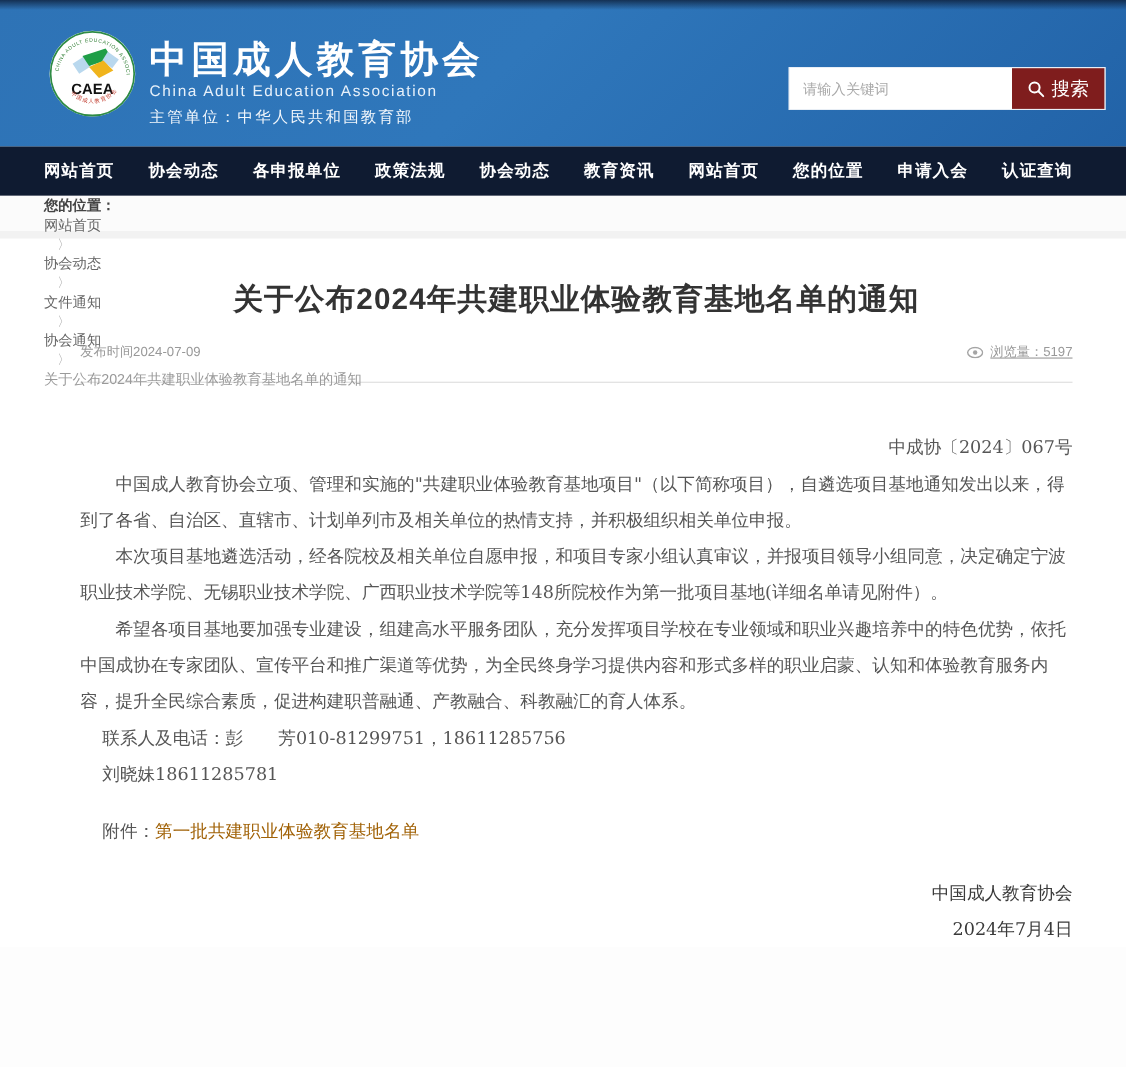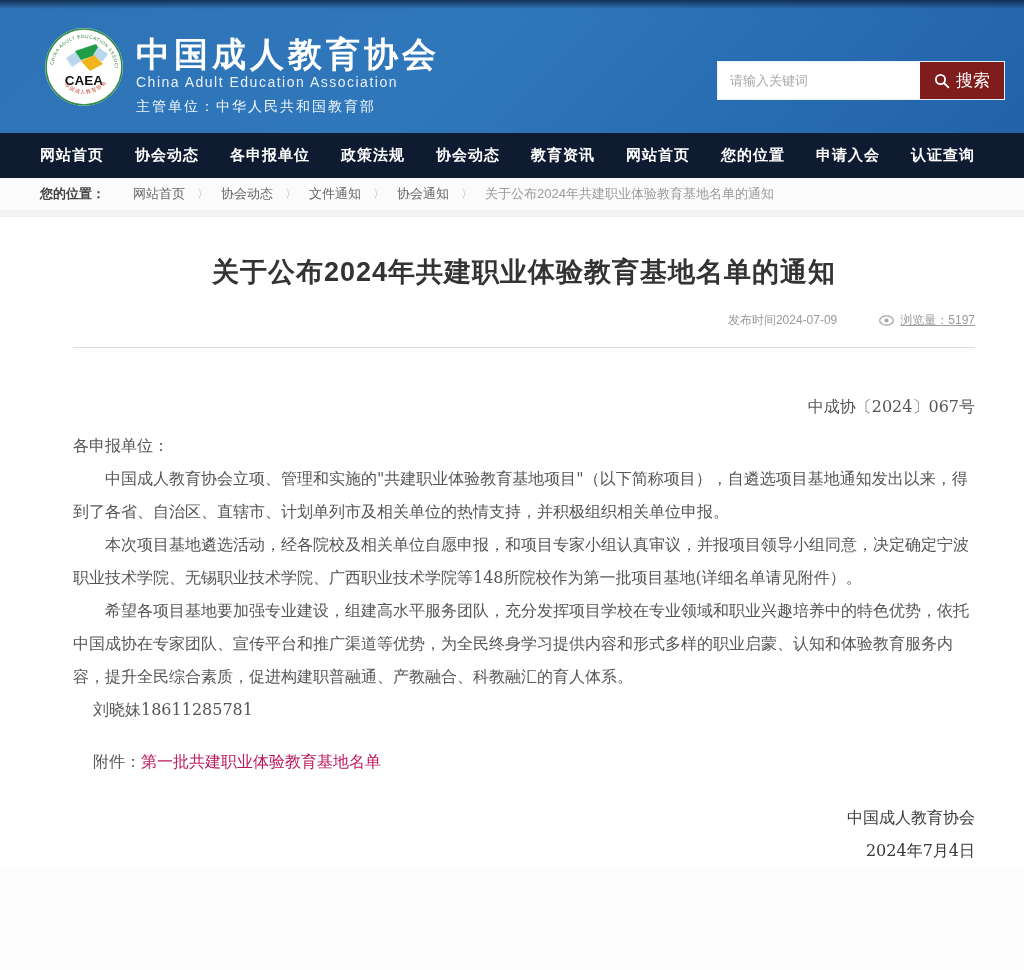--- a/index.html
+++ b/index.html
@@ -51,50 +51,50 @@
     display:flex; align-items:center; padding-left:40px;
   }
   .nav-item {
     color:#fff; font-size:15px; font-weight:bold; text-decoration:none;
     margin-right:31px; letter-spacing:1px; white-space:nowrap; cursor:pointer;
   }
 
   
   .breadcrumb {
     height:39px; background:#fbfbfb; border-bottom:7px solid #f2f2f2;
-    display:flex; align-items:center; padding-left:40px; font-size:13px;
+    display:flex; padding-left:40px; font-size:13px;flex-direction:column;
   }
   .bc-label { color:#444; font-weight:bold; margin-right:28px; }
   .bc-link { color:#666; text-decoration:none; cursor:pointer; white-space:nowrap; }
   .bc-sep { color:#aaa; margin:0 12px; font-size:12px; }
   .bc-current { color:#9a9a9a; white-space:nowrap; }
 
   
   .article { background:#fff; padding:23px 49px 0 73px; }
   .article-title {
     text-align:center; font-size:27px; font-weight:bold; color:#333;
     letter-spacing:1px; margin-top:14px;
   }
   .article-meta {
-    display:flex; justify-content:flex-end; align-items:center; gap:42px;
+    display:flex; justify-content:space-between; align-items:center; gap:42px;
     margin-top:22px; color:#999; font-size:12px;
   }
   .views { display:flex; align-items:center; gap:6px;text-decoration:underline; }
   .divider { border:none; border-top:1px solid #dcdcdc; margin-top:18px; }
 
   .article-body {
     font-family:"DejaVu Serif","Liberation Serif",serif;
     font-size:16px; color:#565656; line-height:33px;
   }
   .doc-number { text-align:right; margin-top:42px; }
   .salutation { margin-top:6px; }
   .para { text-indent:2em; }
   .contact-line { padding-left:20px; }
   .attachment-line { padding-left:20px; margin-top:19px; }
-  .attachment-link { color:#be185d; text-decoration:none; cursor:pointer; }
+  .attachment-link { color:#a16207; text-decoration:none; cursor:pointer; }
   .signature-block { text-align:right; margin-top:23px; color:#3a3a3a; }
 </style>
 </head>
 <body>
 
 <header class="site-header">
   <div class="logo-wrap">
     <svg width="80" height="80" viewBox="0 0 80 80">
       <circle cx="40" cy="40" r="39" fill="#ffffff"></circle>
       <circle cx="40" cy="40" r="38" fill="none" stroke="#2e8b45" stroke-width="1.6"></circle>
@@ -169,24 +169,24 @@
         <circle cx="7.5" cy="5.5" r="2" fill="#a5a5a5"></circle>
       </svg>
       <span>浏览量：5197</span>
     </span>
   </div>
 
   <hr class="divider">
 
   <div class="article-body">
     <p class="doc-number">中成协〔2024〕067号</p>
-    <p class="salutation">各申报单位：</p>
     <p class="para">中国成人教育协会立项、管理和实施的"共建职业体验教育基地项目"（以下简称项目），自遴选项目基地通知发出以来，得到了各省、自治区、直辖市、计划单列市及相关单位的热情支持，并积极组织相关单位申报。</p>
     <p class="para">本次项目基地遴选活动，经各院校及相关单位自愿申报，和项目专家小组认真审议，并报项目领导小组同意，决定确定宁波职业技术学院、无锡职业技术学院、广西职业技术学院等148所院校作为第一批项目基地(详细名单请见附件）。</p>
     <p class="para">希望各项目基地要加强专业建设，组建高水平服务团队，充分发挥项目学校在专业领域和职业兴趣培养中的特色优势，依托中国成协在专家团队、宣传平台和推广渠道等优势，为全民终身学习提供内容和形式多样的职业启蒙、认知和体验教育服务内容，提升全民综合素质，促进构建职普融通、产教融合、科教融汇的育人体系。</p>
+    <p class="contact-line">联系人及电话：彭　　芳010-81299751，18611285756</p>
     <p class="contact-line">刘晓妹18611285781</p>
     <p class="attachment-line">
       <span>附件：</span><a class="attachment-link">第一批共建职业体验教育基地名单</a>
     </p>
     <div class="signature-block">
       <div>中国成人教育协会</div>
       <div>2024年7月4日</div>
     </div>
   </div>
 </main>

